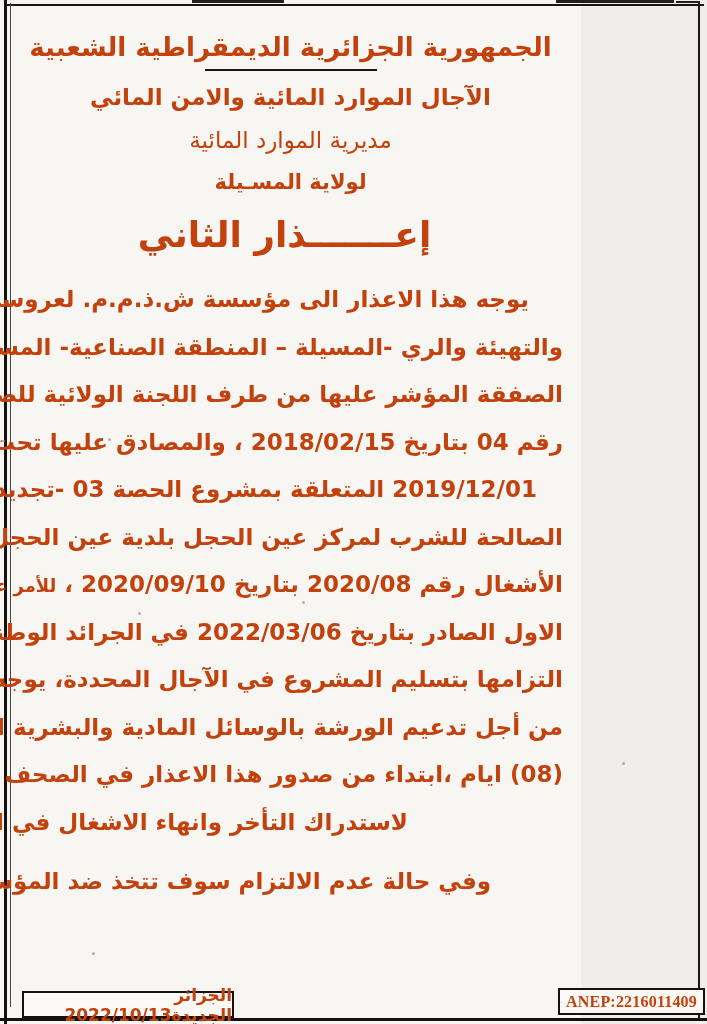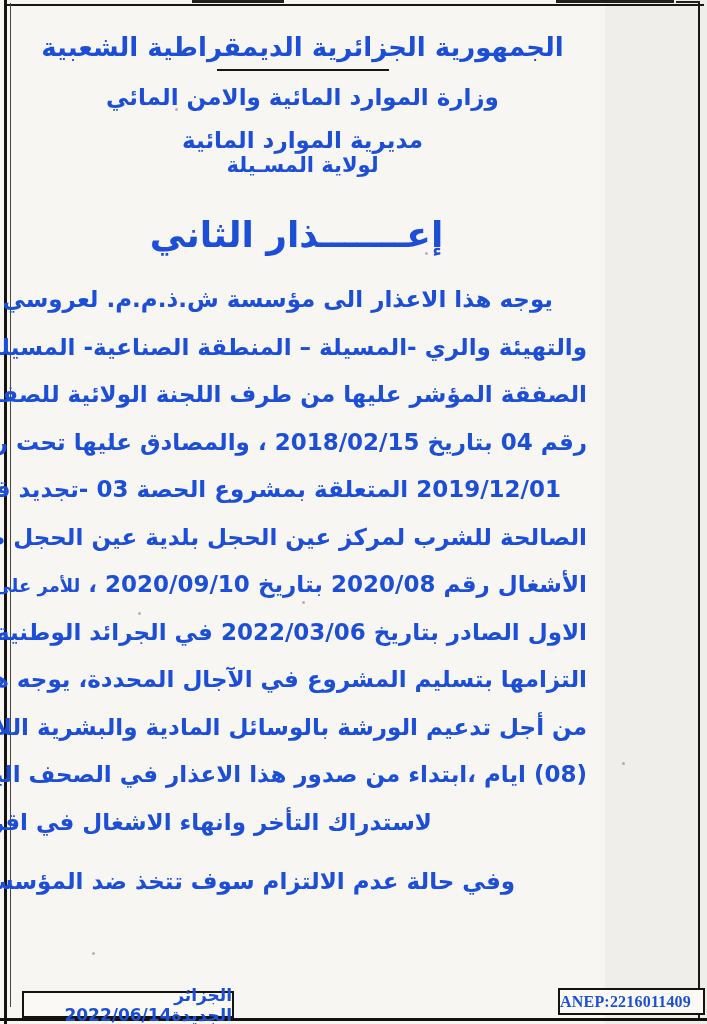--- a/index.html
+++ b/index.html
@@ -4,44 +4,43 @@
 <style>
   html,body{margin:0;padding:0;}
   body{
     width:707px;height:1024px;overflow:hidden;
     background:#efeeea;
     font-family:"DejaVu Sans",sans-serif;
   }
   .page{
     position:relative;width:581px;height:1024px;
     background:#f7f6f2;
-    color:#1d4ed8;
+    color:#c2410c;
     direction:rtl;
-    padding-left:24px;
   }
   
   .b-top{position:absolute;left:4px;top:4px;width:700px;height:2px;background:#191613;}
   .b-left{position:absolute;left:4px;top:0;width:3px;height:1024px;background:#15120f;}
   .b-left-inner{position:absolute;left:10px;top:3px;width:1px;height:1004px;background:#4a463f;}
   .b-right{position:absolute;left:698px;top:2px;width:2px;height:1016px;background:#1c1914;}
   .b-bottom{position:absolute;left:0px;top:1018px;width:707px;height:3px;background:#14110e;}
   
   .artifact{position:absolute;background:#23201b;}
   .a1{left:192px;top:0;width:92px;height:3px;}
   .a2{left:556px;top:0;width:118px;height:3px;}
   .a3{left:676px;top:1px;width:24px;height:2px;}
   .speck{position:absolute;width:3px;height:3px;border-radius:50%;background:#98948b;opacity:.7;}
 
   
   .hdr{position:absolute;left:24px;right:24px;top:32px;text-align:center;}
   .h-republic{font-size:26px;font-weight:700;letter-spacing:0px;}
   .h-underline{width:172px;height:2px;background:#191613;margin:7px auto 0 auto;}
   .h-ministry{font-size:23px;font-weight:700;margin-top:13px;}
-  .h-directorate{font-size:23px;font-weight:700;margin-top:17px;}
-  .h-wilaya{font-size:21px;font-weight:700;}
+  .h-directorate{font-size:23px;font-weight:400;margin-top:17px;}
+  .h-wilaya{font-size:21px;font-weight:700;margin-top:17px;}
   .title{
     position:absolute;left:12px;right:24px;top:214px;margin:0;
     text-align:center;font-size:36px;font-weight:800;
   }
 
   
   .bodytxt{position:absolute;right:18px;left:17px;top:276px;font-weight:700;font-size:23px;}
   .bl{
     height:47.5px;line-height:47.5px;white-space:nowrap;
     text-align:justify;text-align-last:justify;
@@ -53,21 +52,21 @@
   .l13{margin-right:72px;margin-left:55px;margin-top:12px;}
   .l14{margin-right:76px;text-align:right;text-align-last:right;}
 
   
   .fbox{
     position:absolute;border:2px solid #15120f;background:#faf9f5;
     display:flex;align-items:center;justify-content:center;
   }
   .fbox-news{left:22px;top:991px;width:208px;height:23px;}
   .fbox-news span{font-size:17px;font-weight:800;direction:rtl;}
-  .fbox-anep{left:558px;top:988px;width:143px;height:23px;justify-content:flex-end;}
+  .fbox-anep{left:558px;top:988px;width:143px;height:23px;}
   .fbox-anep span{
     font-family:"Liberation Serif",serif;font-size:16px;font-weight:700;
     direction:ltr;letter-spacing:.2px;
   }
 </style>
 </head>
 <body>
 
 <div class="page">
 
@@ -85,21 +84,21 @@
   <div class="speck" style="left:425px;top:252px"></div>
   <div class="speck" style="left:108px;top:438px"></div>
   <div class="speck" style="left:302px;top:601px"></div>
   <div class="speck" style="left:138px;top:612px"></div>
   <div class="speck" style="left:622px;top:762px"></div>
   <div class="speck" style="left:92px;top:952px"></div>
 
   <header class="hdr">
     <div class="h-republic">الجمهورية الجزائرية الديمقراطية الشعبية</div>
     <div class="h-underline"></div>
-    <div class="h-ministry">وزارة الموارد المائية والامن المائي</div>
+    <div class="h-ministry">الآجال الموارد المائية والامن المائي</div>
     <div class="h-directorate">مديرية الموارد المائية</div>
     <div class="h-wilaya">لولاية المسـيلة</div>
   </header>
 
   <h1 class="title">إعـــــــذار الثاني</h1>
 
   <main class="bodytxt">
     <div class="bl l1">يوجه هذا الاعذار الى مؤسسة ش.ذ.م.م. لعروسي خلدون لأشغال</div>
     <div class="bl">والتهيئة والري -المسيلة – المنطقة الصناعية- المسيلة  الحائزة على</div>
     <div class="bl">الصفقة المؤشر عليها من طرف اللجنة الولائية للصفقات العمومية تحت</div>
@@ -109,19 +108,19 @@
     <div class="bl"><span>الأشغال رقم 2020/08 بتاريخ 2020/09/10 ،</span> <span class="small">للأمر على الاعذار</span></div>
     <div class="bl">الاول الصادر بتاريخ 2022/03/06 في الجرائد الوطنية ، ونظرا لعدم</div>
     <div class="bl">التزامها بتسليم المشروع في الآجال المحددة، يوجه هذا الاعذار للمؤسسة</div>
     <div class="bl">من أجل تدعيم الورشة بالوسائل المادية والبشرية اللازمة في مدة ثمانية</div>
     <div class="bl">(08) ايام ،ابتداء من صدور هذا الاعذار في الصحف اليومية الوطنية</div>
     <div class="bl l12">لاستدراك التأخر وانهاء الاشغال في اقرب الآجال .</div>
     <div class="bl l13">وفي حالة عدم الالتزام سوف تتخذ ضد المؤسسة  الإجراءات القانونية</div>
   </main>
 
   <div class="fbox fbox-news">
-    <span>الجزائر الجديدة2022/06/14</span>
+    <span>الجزائر الجديدة2022/10/13</span>
   </div>
   <div class="fbox fbox-anep">
     <span>ANEP:2216011409</span>
   </div>
 
 </div>
 
 </body></html>

